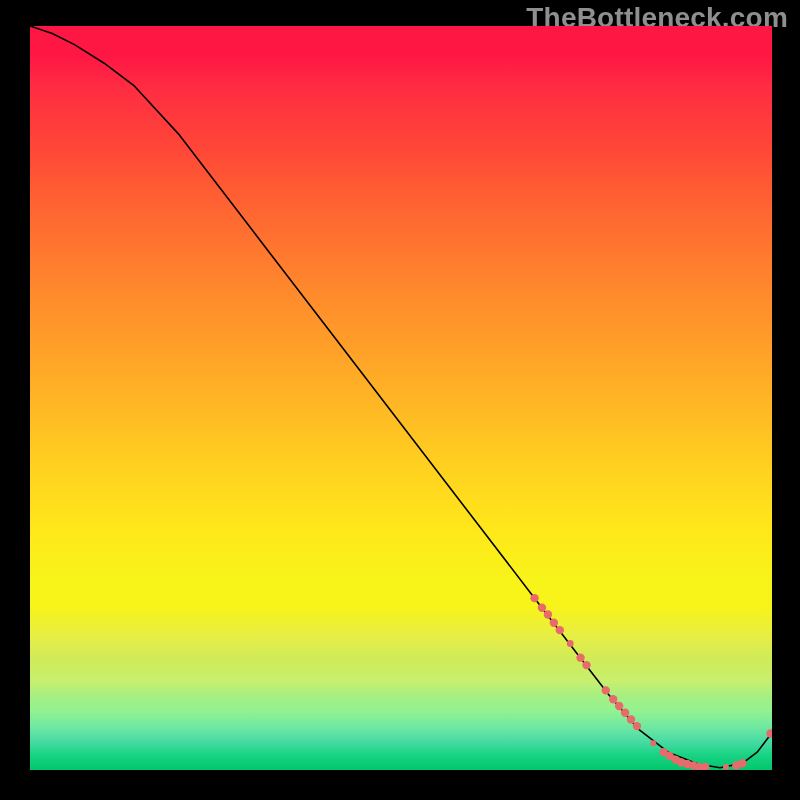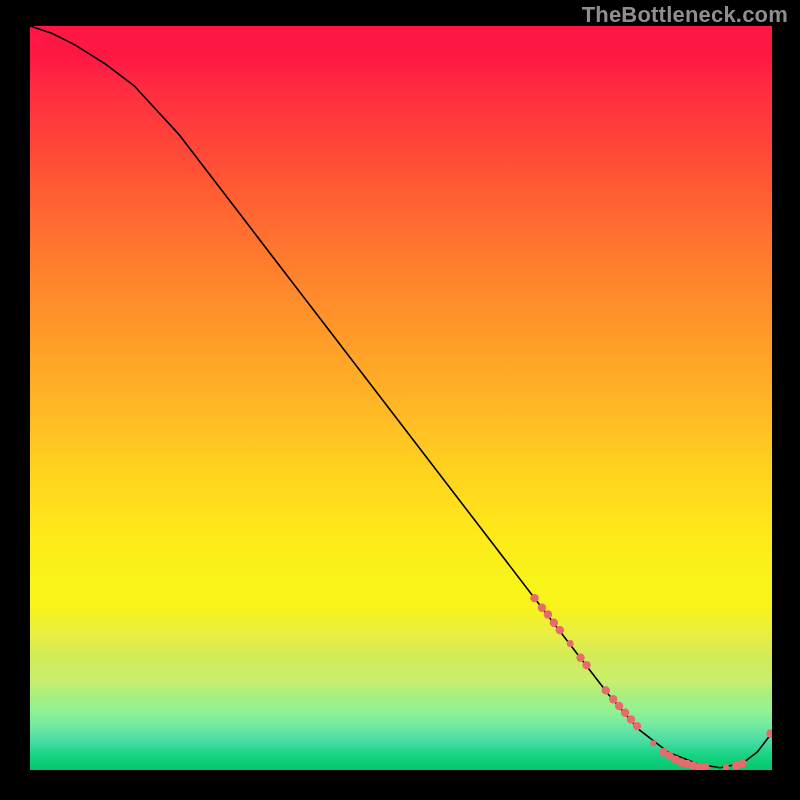--- a/index.html
+++ b/index.html
@@ -16,21 +16,21 @@
     left: 0;
     width: 800px;
     height: 800px;
     background: #000;
   }
   .watermark {
     position: absolute;
     top: 2px;
     right: 12px;
     font-family: Arial, Helvetica, sans-serif;
-    font-size: 22px;
+    font-size: 28px;
     font-weight: 600;
     color: #8f8f8f;
     letter-spacing: 0.2px;
   }
   .plot {
     position: absolute;
     left: 30px;
     top: 26px;
     width: 742px;
     height: 744px;

